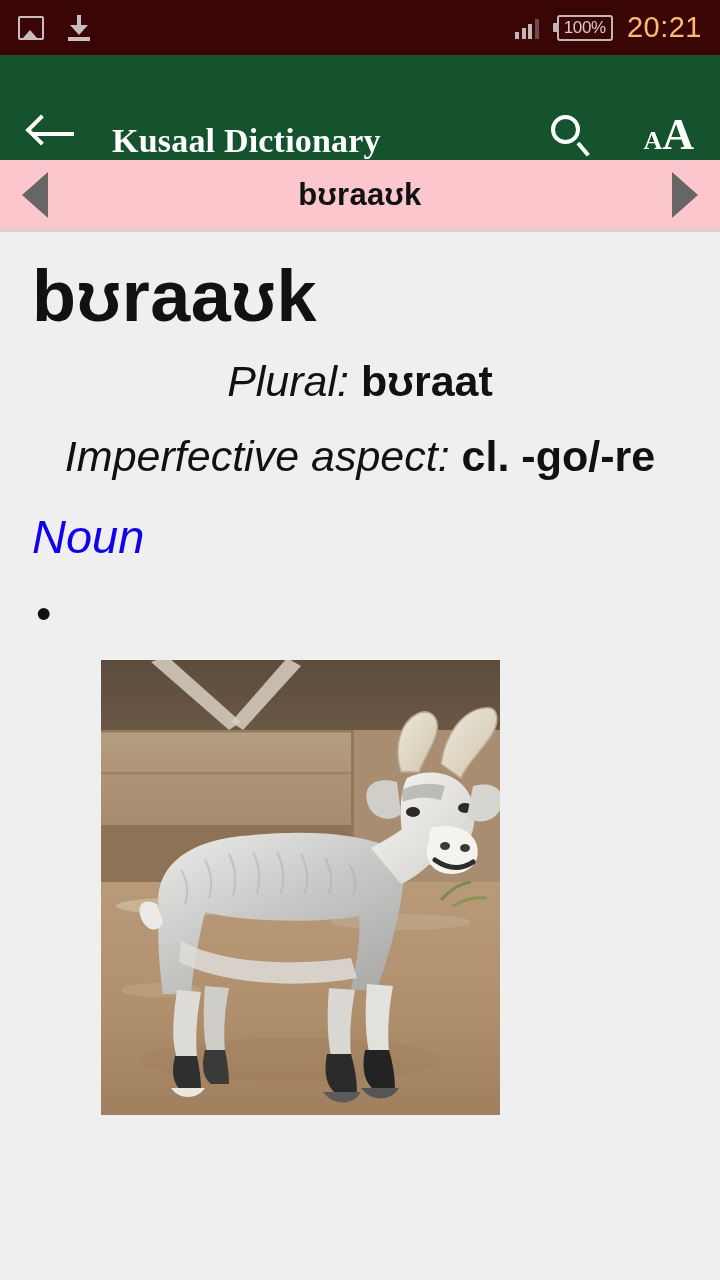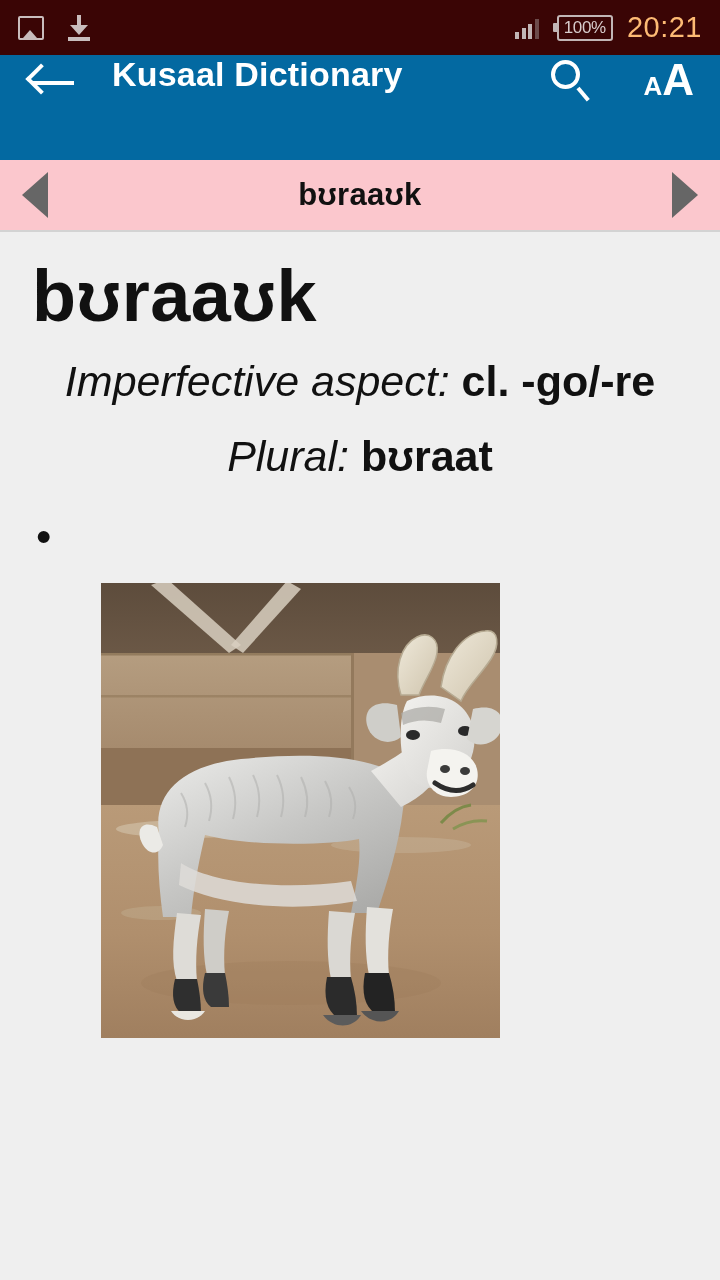--- a/index.html
+++ b/index.html
@@ -55,24 +55,25 @@
   .battery .body {
     border:2px solid #c2b6b6; border-radius:3px;
     padding:0 5px; height:26px; display:flex; align-items:center;
     font-size:17px; letter-spacing:-0.3px; color:#d8cccc;
   }
   .clock { font-size:29px; color:#fdba74; letter-spacing:0.5px; }
 
   
   .app-bar {
     height:105px; width:100%;
-    background:#0369a1;
-    display:flex; align-items:flex-start;
+    background:#14532d;
+    display:flex; align-items:flex-end;
     padding:0 26px;
     color:#ffffff;
+    font-family:Liberation Serif, serif;
   }
   .back-arrow {
     width:54px; height:54px; position:relative; flex:none; cursor:pointer;
   }
   .back-arrow .shaft {
     position:absolute; top:26px; left:6px; width:42px; height:4px; background:#fff;
   }
   .back-arrow .head {
     position:absolute; top:13px; left:4px; width:22px; height:22px;
     border-left:4px solid #fff; border-bottom:4px solid #fff;
@@ -206,29 +207,30 @@
   <div class="nav-prev"></div>
   <div class="nav-word">bʊraaʊk</div>
   <div class="nav-next"></div>
 </div>
 
 <div class="entry">
 
   <div class="headword">bʊraaʊk</div>
 
   <div class="infl-line">
+    <span class="infl-label">Plural:</span>
+    <span class="infl-value">bʊraat</span>
+  </div>
+
+  <div class="infl-line">
     <span class="infl-label">Imperfective aspect:</span>
     <span class="infl-value">cl. -go/-re</span>
   </div>
 
-  <div class="infl-line">
-    <span class="infl-label">Plural:</span>
-    <span class="infl-value">bʊraat</span>
-  </div>
-
+  <div class="pos">Noun</div>
 
   <div class="sense">
     <span class="bullet">•</span>
     <span class="texts">
     </span>
   </div>
 
   <div class="entry-image-wrap">
     <div class="goat-photo" title="grey and white billy-goat with curved horns standing on sandy ground in front of a wooden barn">
       <svg viewBox="0 0 399 455" preserveAspectRatio="none">

